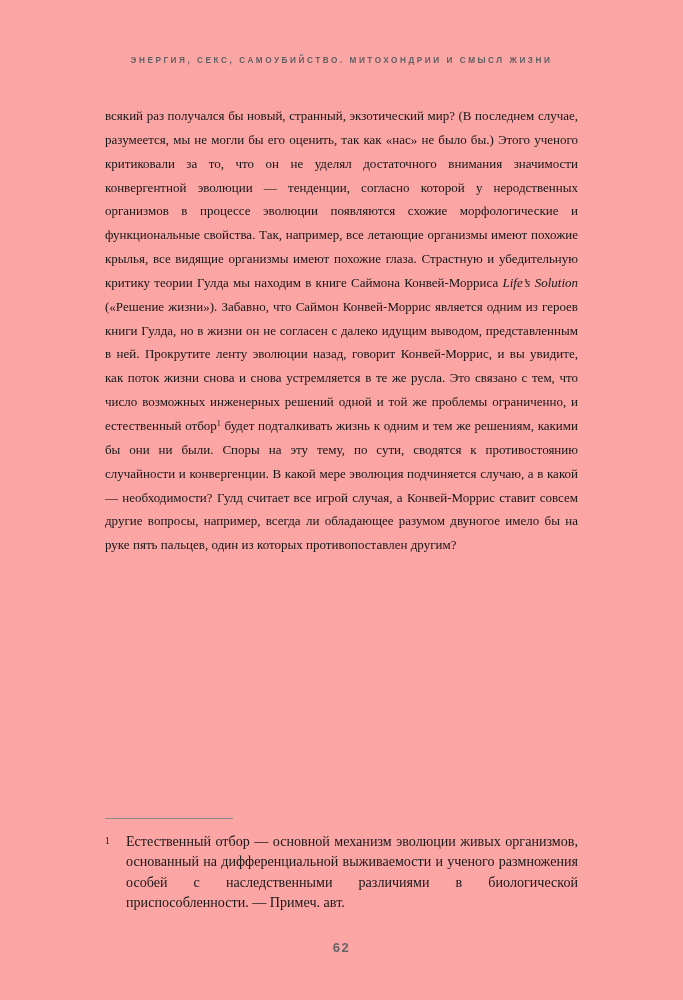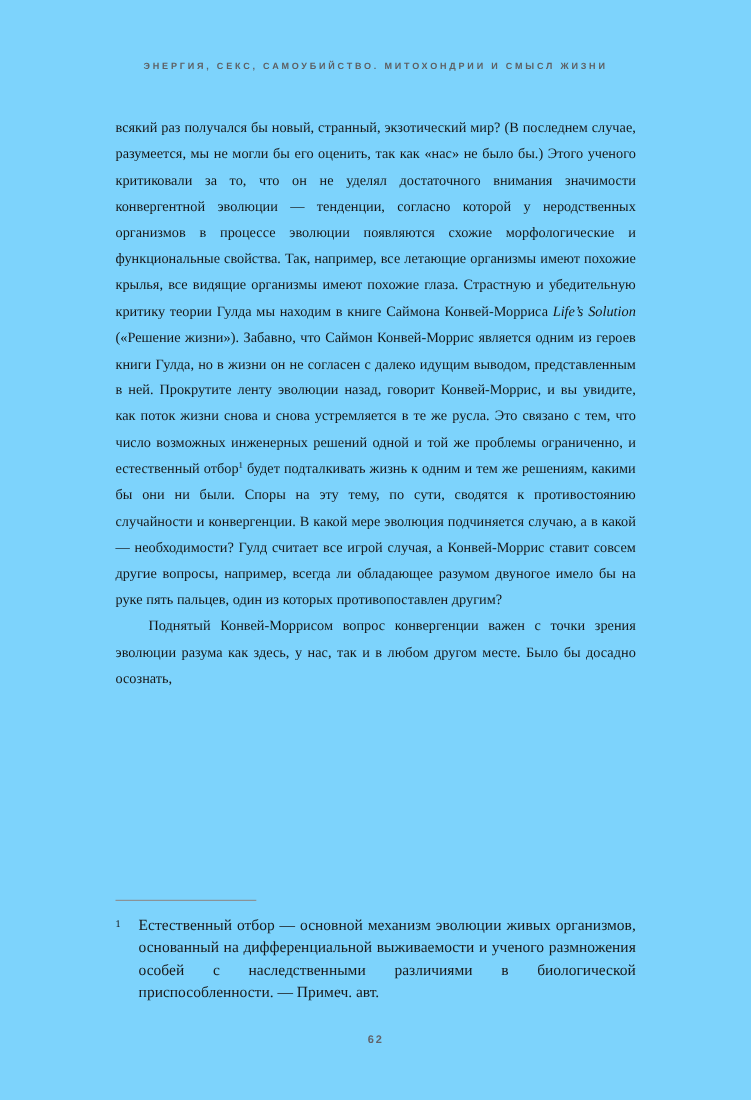--- a/index.html
+++ b/index.html
@@ -14,21 +14,21 @@
     font-family: "Liberation Serif", "DejaVu Serif", serif;
     color: #1a1a1a;
     overflow: hidden;
   }
 
   .page {
     position: relative;
     width: 683px;
     height: 1000px;
     box-sizing: border-box;
-    background: #7dd3fc;
+    background: #fca5a5;
   }
 
   
   .running-head {
     position: absolute;
     top: 56px;
     left: 0;
     width: 683px;
     text-align: center;
     font-family: "Liberation Sans", "DejaVu Sans", sans-serif;
@@ -114,38 +114,37 @@
   }
 
   
   .folio {
     position: absolute;
     top: 940px;
     left: 0;
     width: 683px;
     text-align: center;
     font-family: "Liberation Sans", "DejaVu Sans", sans-serif;
-    font-size: 10px;
+    font-size: 13px;
     font-weight: 700;
     letter-spacing: 1.6px;
     color: #62646a;
   }
 </style>
 </head>
 <body>
 
 <div class="page">
 
   <div class="running-head">ЭНЕРГИЯ, СЕКС, САМОУБИЙСТВО. МИТОХОНДРИИ И СМЫСЛ ЖИЗНИ</div>
 
   <div class="text-column">
 
     <p class="body-par"><span>всякий раз получался бы новый, странный, экзотический мир? (В последнем случае, разумеется, мы не могли бы его оценить, так как «нас» не было бы.) Этого ученого критиковали за то, что он не уделял достаточного внимания значимости конвергентной эволюции — тенденции, согласно которой у неродственных организмов в процессе эволюции появляются схожие морфологические и функциональные свойства. Так, например, все летающие организмы имеют похожие крылья, все видящие организмы имеют похожие глаза. Страстную и убедительную критику теории Гулда мы находим в книге Саймона Конвей-Морриса </span><span class="ital">Life’s Solution</span><span> («Решение жизни»). Забавно, что Саймон Конвей-Моррис является одним из героев книги Гулда, но в жизни он не согласен с далеко идущим выводом, представленным в ней. Прокрутите ленту эволюции назад, говорит Конвей-Моррис, и вы увидите, как поток жизни снова и снова устремляется в те же русла. Это связано с тем, что число возможных инженерных решений одной и той же проблемы ограниченно, и естественный отбор</span><sup class="fnref">1</sup><span> будет подталкивать жизнь к одним и тем же решениям, какими бы они ни были. Споры на эту тему, по сути, сводятся к противостоянию случайности и конвергенции. В какой мере эволюция подчиняется случаю, а в какой — необходимости? Гулд считает все игрой случая, а Конвей-Моррис ставит совсем другие вопросы, например, всегда ли обладающее разумом двуногое имело бы на руке пять пальцев, один из которых противопоставлен другим?</span></p>
 
-    <p class="body-par indent">Поднятый Конвей-Моррисом вопрос конвергенции важен с точки зрения эволюции разума как здесь, у нас, так и в любом другом месте. Было бы досадно осознать,</p>
 
   </div>
 
   <div class="footnote-block">
     <hr class="footnote-rule">
     <p class="footnote-body"><span class="footnote-marker">1</span><span>Естественный отбор — основной механизм эволюции живых организмов, основанный на дифференциальной выживаемости и ученого размножения особей с наследственными различиями в биологической приспособленности. — </span><span class="ital">Примеч. авт.</span></p>
   </div>
 
   <div class="folio">62</div>
 

